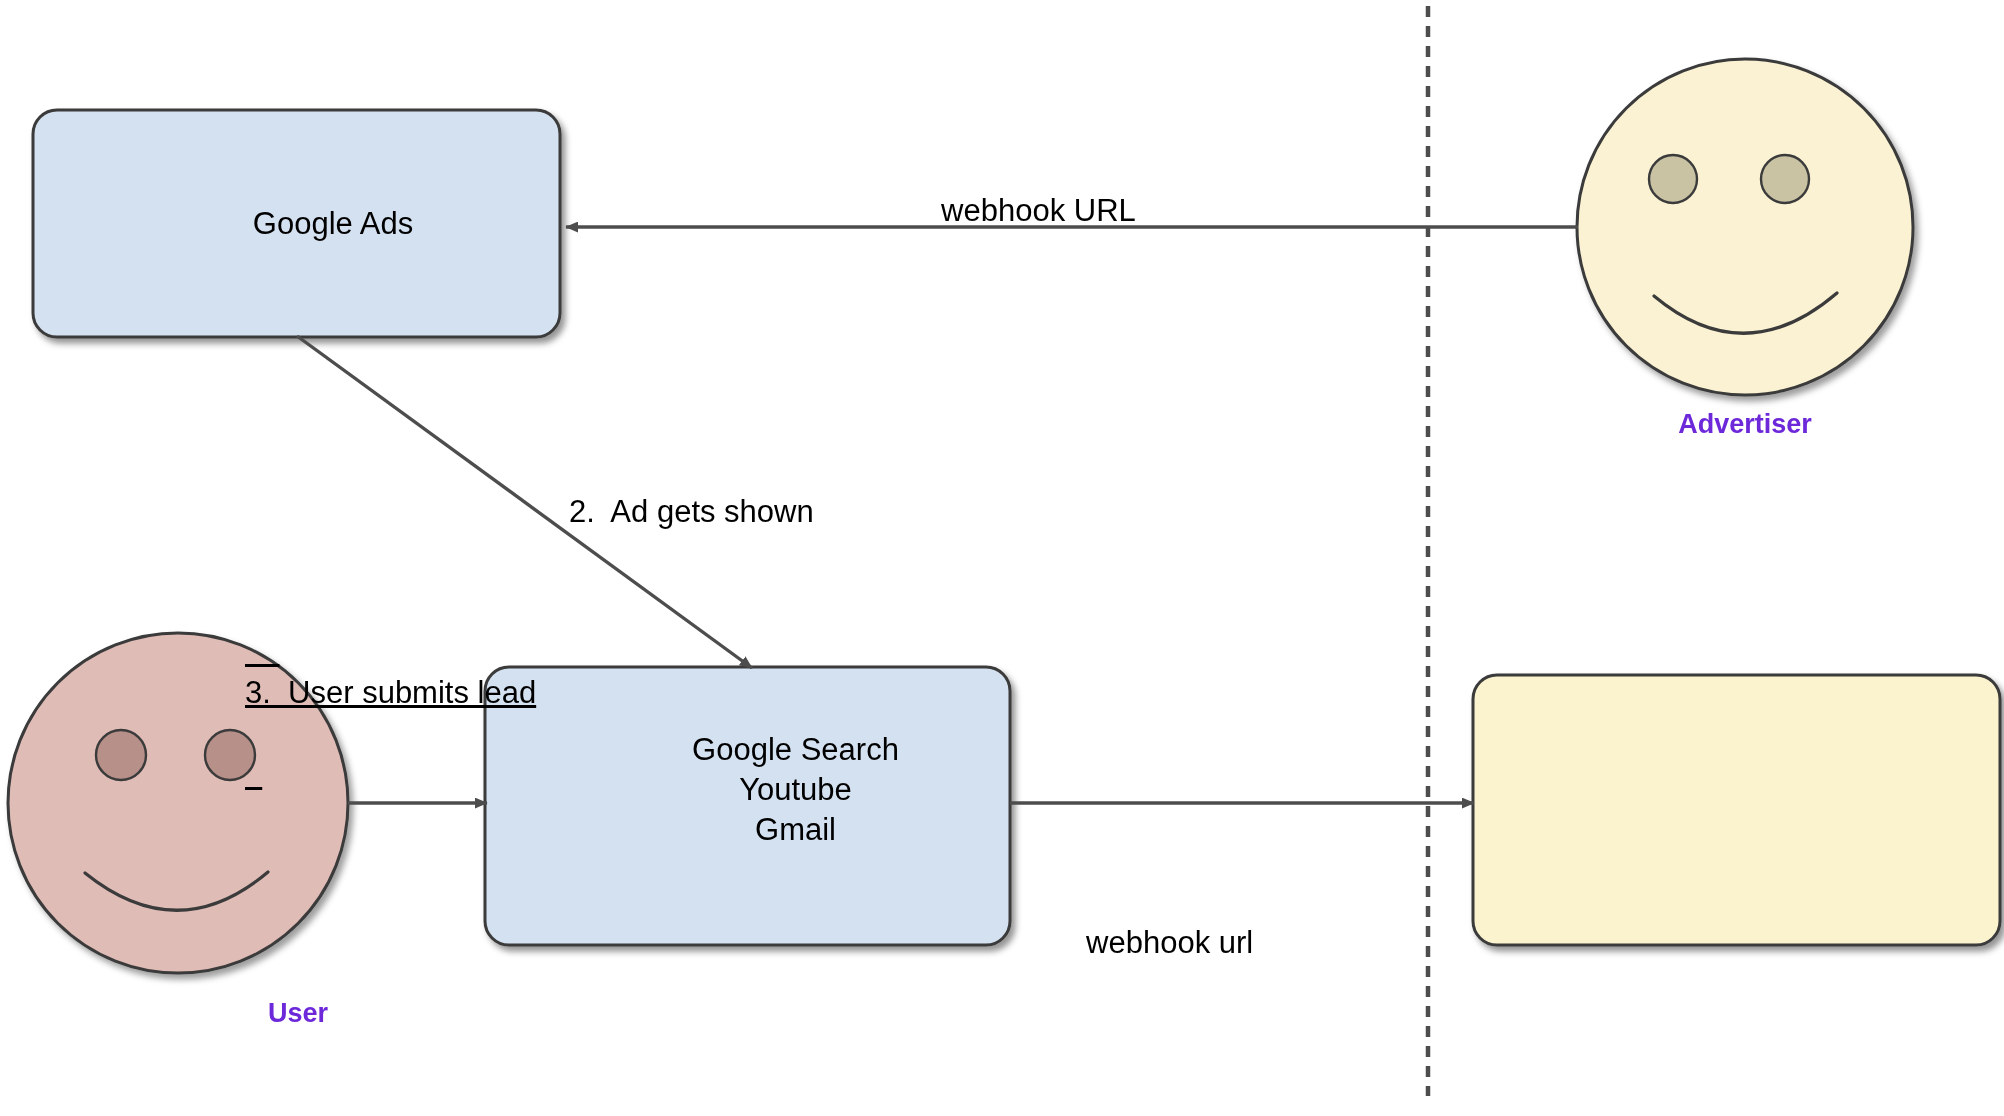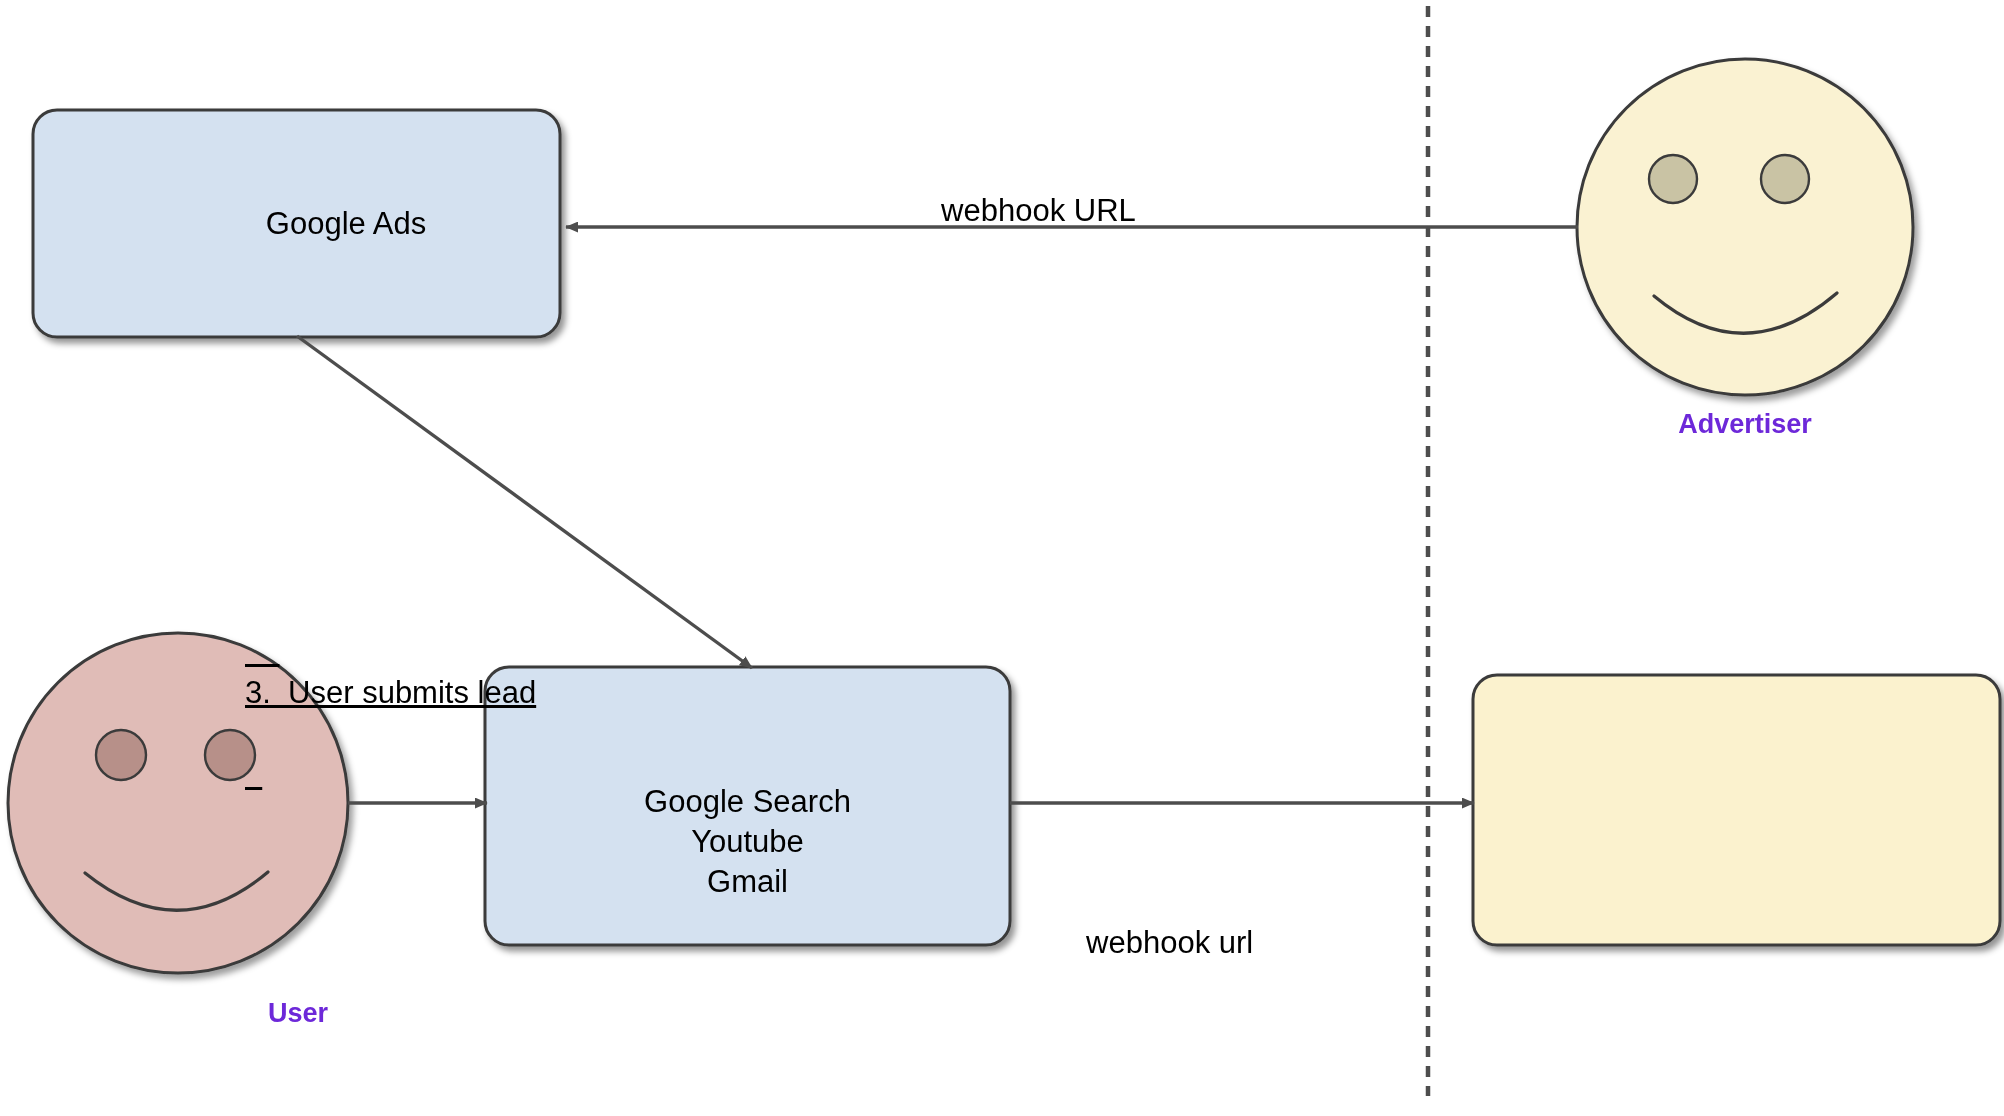--- a/index.html
+++ b/index.html
@@ -102,35 +102,38 @@
 
     <line x1="1578" y1="227" x2="566" y2="227" stroke="#4D4D4D" stroke-width="3.4" marker-end="url(#arrowhead)"></line>
 
     <line x1="297" y1="336" x2="752" y2="668" stroke="#4D4D4D" stroke-width="3.4" marker-end="url(#arrowhead)"></line>
 
     <line x1="348" y1="803" x2="487" y2="803" stroke="#4D4D4D" stroke-width="3.4" marker-end="url(#arrowhead)"></line>
 
     <line x1="1010" y1="803" x2="1474" y2="803" stroke="#4D4D4D" stroke-width="3.4" marker-end="url(#arrowhead)"></line>
   </svg>
 
-  <div class="node-label" style="left:33px; top:204px; width:600px;padding-left:13px;">Google Ads</div>
+  <div class="node-label" style="left:33px; top:204px; width:600px;">Google Ads</div>
 
-  <div class="node-label" style="left:485px; top:782px; width:525px;">Google Search
+  <div class="node-label" style="left:485px; top:730px; width:525px;padding-left:48px;">Google Search
 Youtube
 Gmail</div>
 
 
   <div class="actor-caption" style="left:1595px; top:408px; width:300px;">Advertiser</div>
 
   <div class="actor-caption" style="left:28px; top:997px; width:300px;text-align:right;">User</div>
 
   <div class="edge-label" style="left:898px; top:108px; width:520px;">
     <div>     webhook URL</div>
   </div>
 
+  <div class="edge-label" style="left:569px; top:409px; width:420px;">
+    <div>2.  Ad gets shown</div>
+  </div>
 
   <div class="edge-label" style="left:245px; top:590px; width:400px;text-decoration:underline;">
     <div>3.  User submits lead</div>
   </div>
 
   <div class="edge-label" style="left:1043px; top:840px; width:400px;">
     <div>     webhook url</div>
   </div>
 
 </div>

